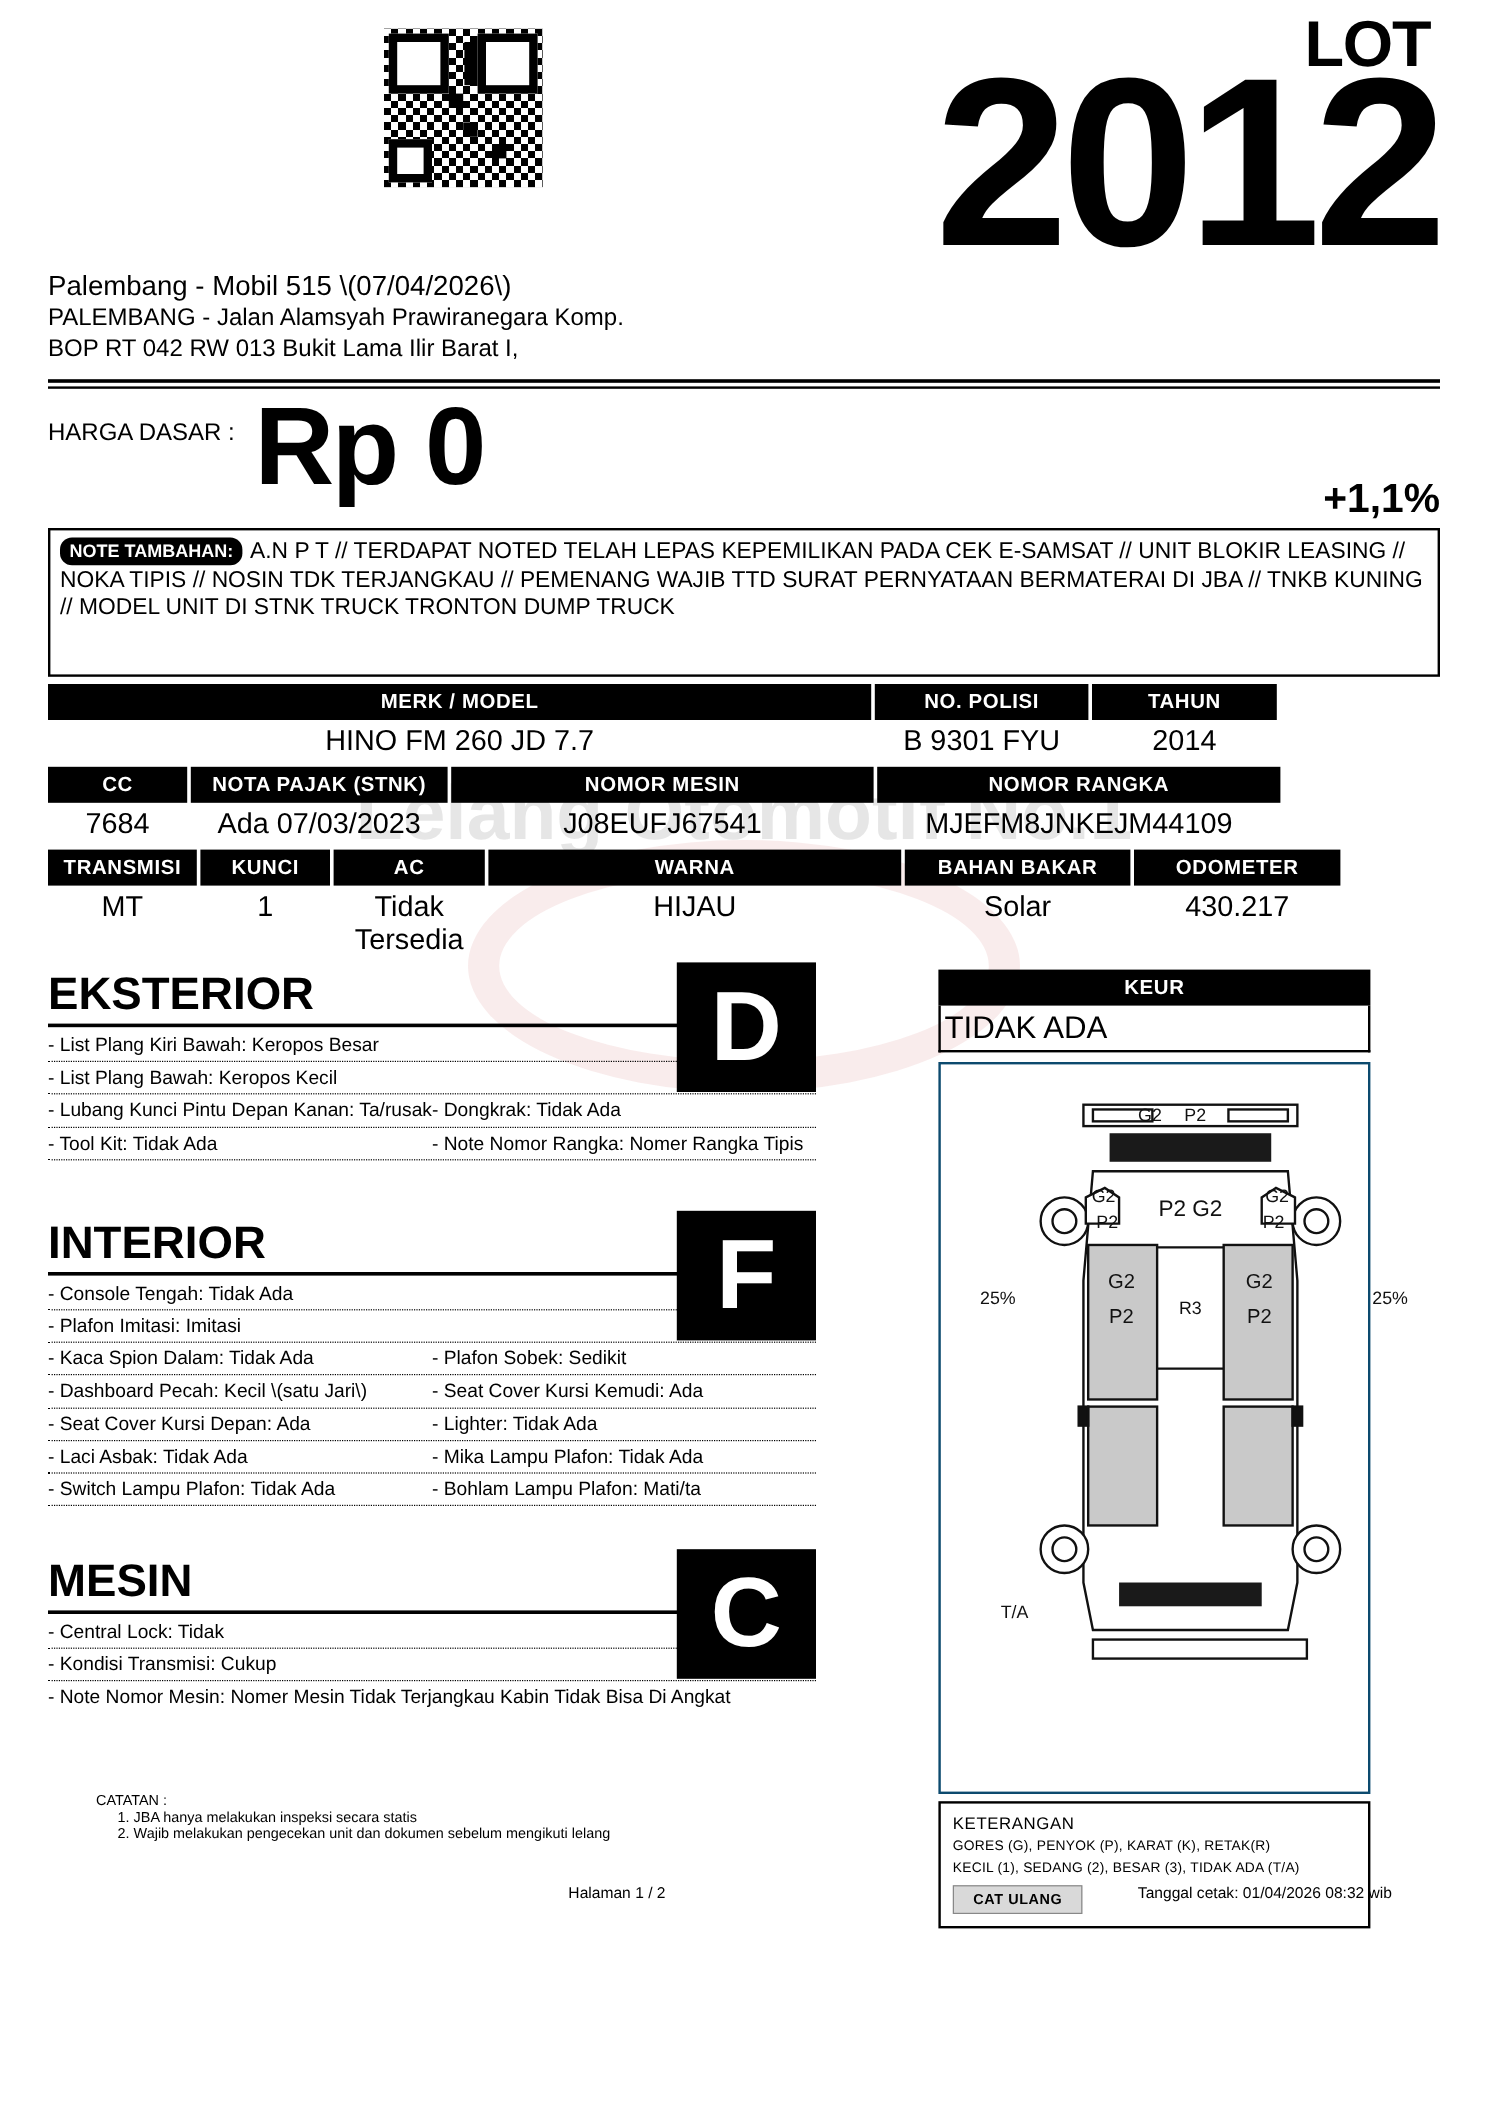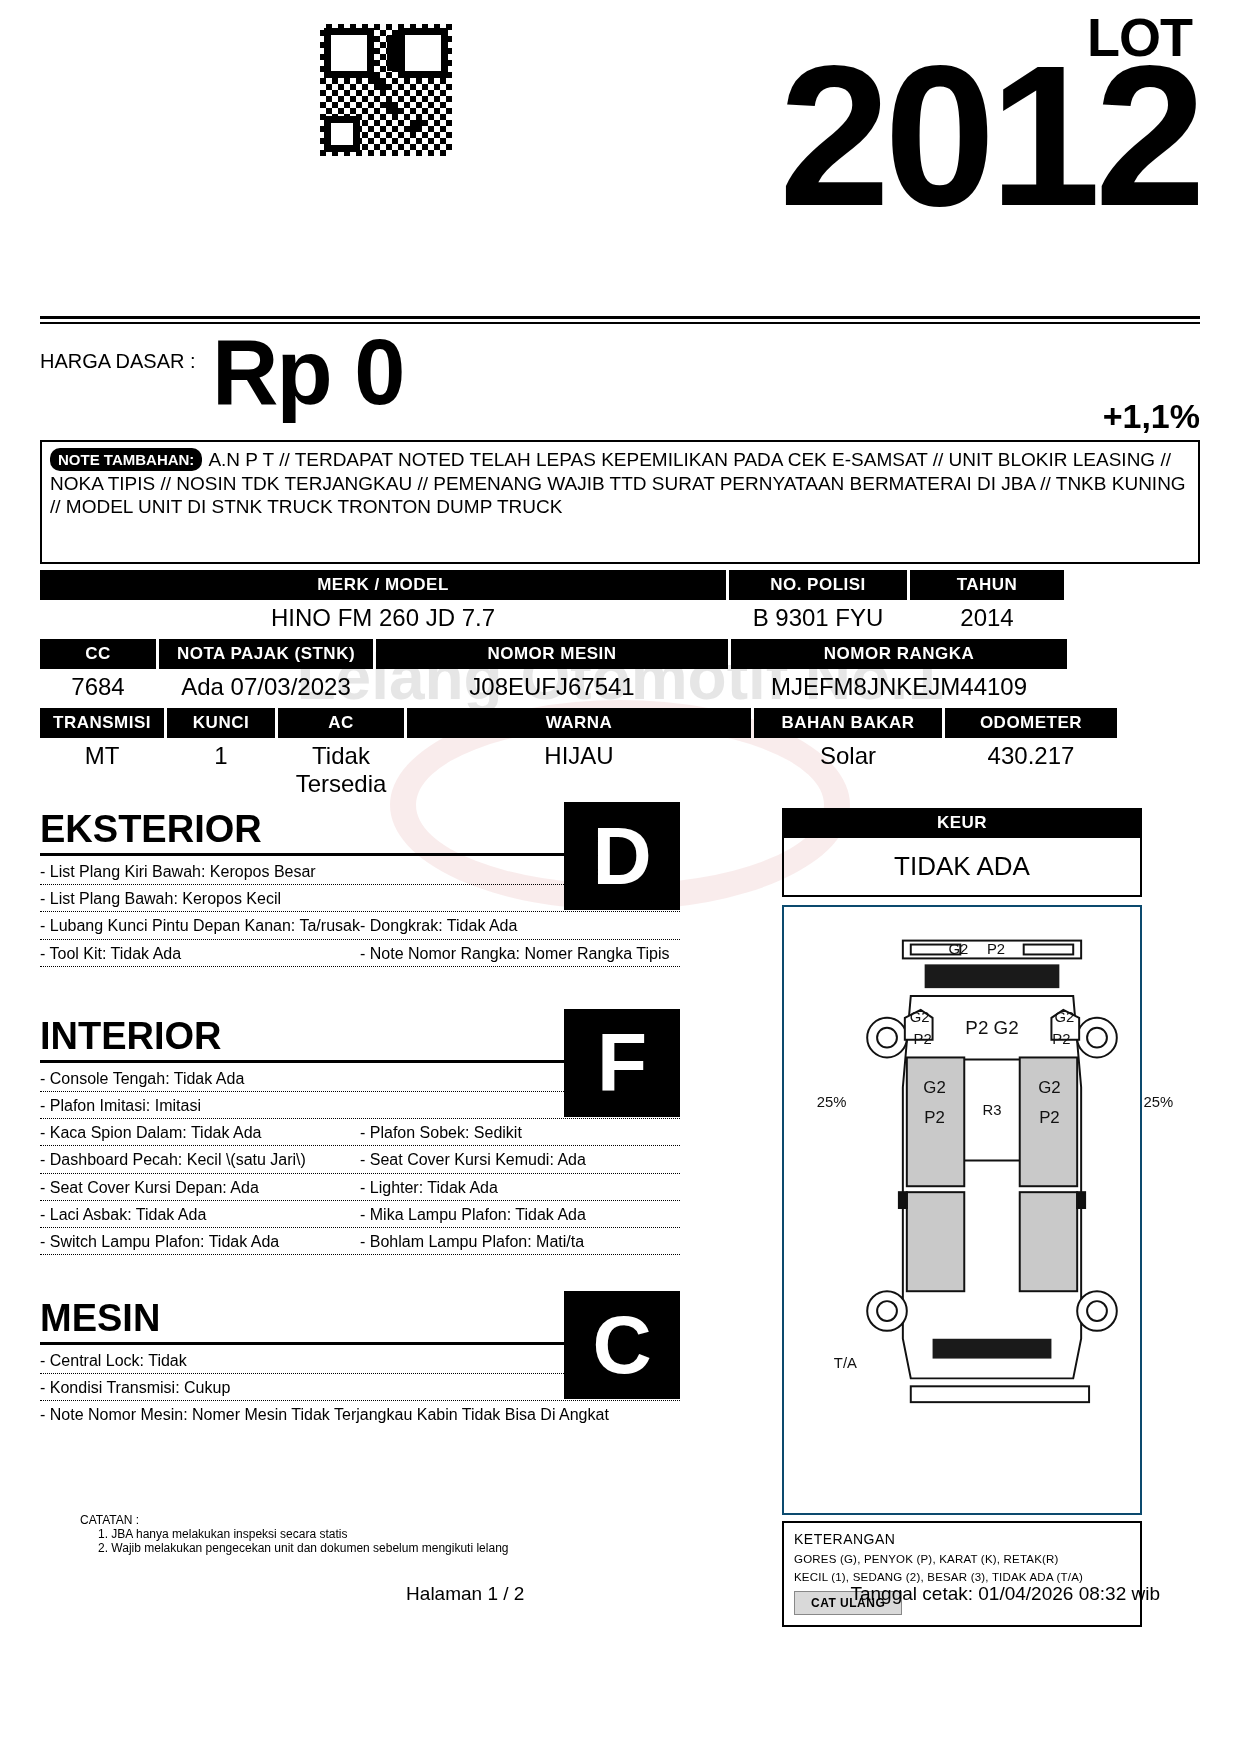--- a/index.html
+++ b/index.html
@@ -224,23 +224,22 @@
     color: #fff;
     text-align: center;
     font-size: 17px;
     font-weight: bold;
     padding: 5px;
     letter-spacing: 0.5px;
   }
   .keur-val {
     border: 2px solid #000;
     border-top: none;
-    text-align: center;
     font-size: 26px;
-    padding: 13px;
+    padding: 3px;
   }
   .diagram-box {
     border: 2px solid #0c4a6e;
     margin-top: 8px;
     height: 610px;
     position: relative;
     background: #fff;
   }
   .ket-box {
     border: 2px solid #000;
@@ -269,21 +268,21 @@
   }
   .catatan .h { font-size: 12px; }
   .catatan .li { font-size: 12px; margin-left: 18px; }
   .footer {
     position: absolute;
     left: 40px;
     right: 40px;
     bottom: 22px;
     display: flex;
     justify-content: flex-start;
-    font-size: 19px;
+    font-size: 13px;
   }
 
   
   .wm {
     position: absolute;
     left: 50%;
     top: 640px;
     transform: translateX(-50%);
     font-size: 64px;
     color: rgba(200,200,200,0.45);
@@ -321,20 +320,25 @@
         <div class="qr-dot" style="top:54px;left:54px;"></div>
         <div class="qr-dot" style="top:78px;left:66px;"></div>
         <div class="qr-dot" style="top:96px;left:90px;"></div>
       </div>
 
       <div class="lot-block">
         <div class="lot-label">LOT</div>
         <div class="lot-number">2012</div>
       </div>
 
+      <div class="addr">
+        <div class="l1">Palembang - Mobil 515 \(07/04/2026\)</div>
+        <div class="l2">PALEMBANG - Jalan Alamsyah Prawiranegara Komp.</div>
+        <div class="l3">BOP RT 042 RW 013 Bukit Lama Ilir Barat I,</div>
+      </div>
     </div>
 
     <div class="rule"></div>
     <div style="height:3px"></div>
     <div class="rule-thin"></div>
 
     <div class="harga-row">
       <div class="harga-label">HARGA DASAR :</div>
       <div class="harga-value">Rp 0</div>
       <div class="percent">+1,1%</div>

